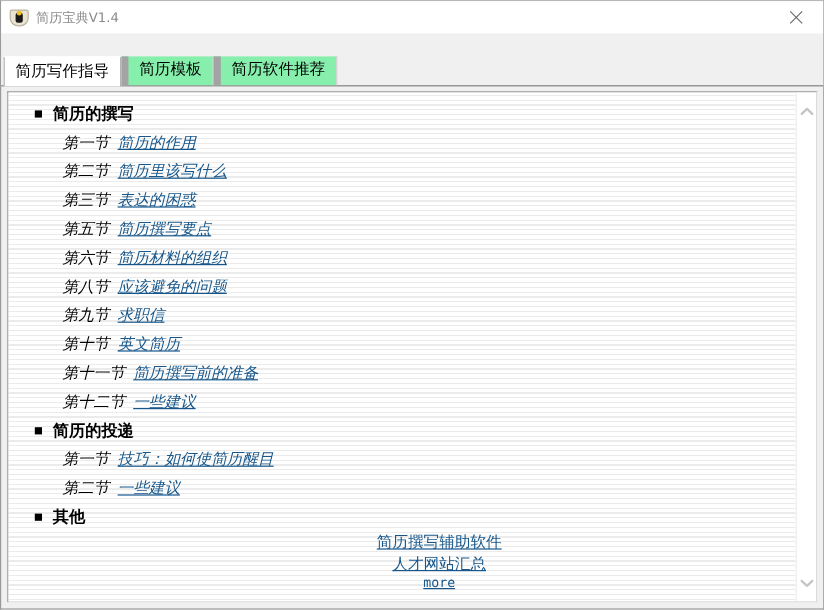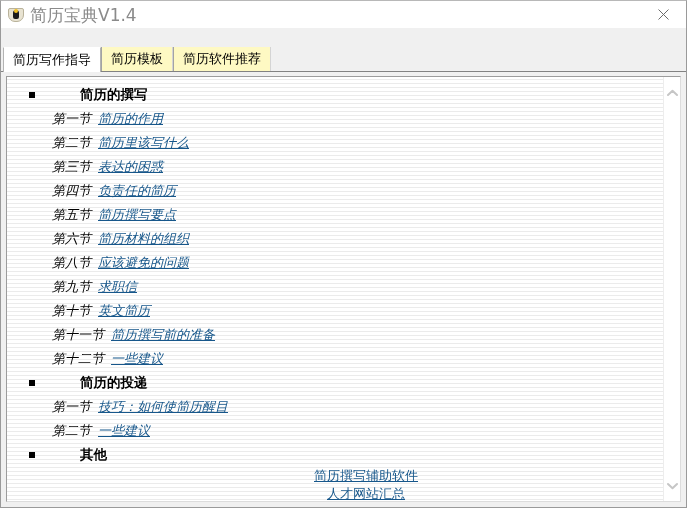--- a/index.html
+++ b/index.html
@@ -64,21 +64,21 @@
     border-radius: 3px 3px 2px 2px;
   }
   .app-icon .dot {
     position: absolute;
     left: 6px; top: 2px;
     width: 4px; height: 4px;
     background: #f2c021;
     border-radius: 50%;
   }
   .title-text {
-    font-size: 17px;
+    font-size: 11px;
     color: #8a8a8a;
     letter-spacing: 0px;
     line-height: 16px;
     white-space: nowrap;
   }
   .close-btn {
     position: absolute;
     right: 0px;
     top: 0px;
     width: 45px;
@@ -102,22 +102,22 @@
     border-bottom: 1px solid #828282;
   }
   .tab {
     height: 24px;
     box-sizing: border-box;
     padding: 0 9px;
     display: flex;
     align-items: center;
     font-size: 13px;
     color: #000000;
-    background: #fef9c3;
-    border-left: 1px solid #a3a3a3;
+    background: #86efac;
+    border-left: 6px solid #a3a3a3;
     border-right: 1px solid #d4d4d4;
     white-space: nowrap;
     line-height: 16px;
   }
   .tab.active {
     background: #ffffff;
     border-left: 1px solid #b3b3b3;
     border-right: 1px solid #b3b3b3;
     border-top: 1px solid #ffffff;
     height: 25px;
@@ -162,21 +162,20 @@
   .row {
     height: 24px;
     display: flex;
     align-items: center;
     white-space: nowrap;
   }
   .row.heading {
     padding-left: 22px;
     font-weight: bold;
     font-size: 13.5px;
-    gap: 36px;
   }
   .row.heading .bullet {
     width: 6px;
     height: 6px;
     background: #000000;
     margin-right: 9px;
     flex: 0 0 auto;
   }
   .row.section {
     padding-left: 45px;
@@ -276,24 +275,20 @@
           <span class="sec-num">第一节</span>
           <a class="lnk">简历的作用</a>
         </div>
         <div class="row section">
           <span class="sec-num">第二节</span>
           <a class="lnk">简历里该写什么</a>
         </div>
         <div class="row section">
           <span class="sec-num">第三节</span>
           <a class="lnk">表达的困惑</a>
-        </div>
-        <div class="row section">
-          <span class="sec-num">第四节</span>
-          <a class="lnk">负责任的简历</a>
         </div>
         <div class="row section">
           <span class="sec-num">第五节</span>
           <a class="lnk">简历撰写要点</a>
         </div>
         <div class="row section">
           <span class="sec-num">第六节</span>
           <a class="lnk">简历材料的组织</a>
         </div>
         <div class="row section">

